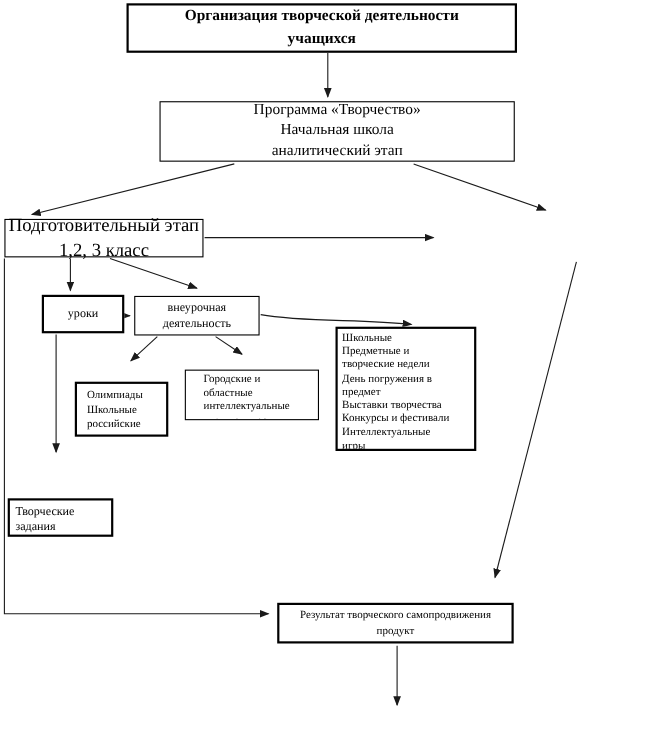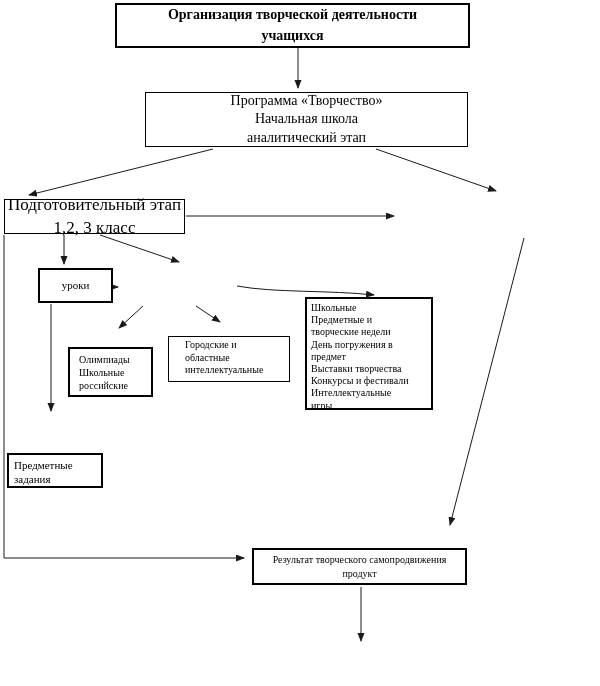--- a/index.html
+++ b/index.html
@@ -61,40 +61,42 @@
   <div id="node-program" class="node center">Программа «Творчество»
 Начальная школа
 аналитический этап</div>
 
   <div id="node-preparatory" class="node center">Подготовительный этап
 1,2, 3 класс</div>
 
 
   <div id="node-lessons" class="node center">уроки</div>
 
+  <div id="node-extracurricular" class="node center">внеурочная
+деятельность</div>
 
   <div id="node-olympiads" class="node">Олимпиады
 Школьные
 российские</div>
 
   <div id="node-city" class="node">Городские и областные
 интеллектуальные
 игры,конкурсы
 фестивали</div>
 
   <div id="node-school-events" class="node">Школьные
 Предметные и
 творческие недели
 День погружения в
 предмет
 Выставки творчества
 Конкурсы и фестивали
 Интеллектуальные
 игры</div>
 
-  <div id="node-creative-tasks" class="node">Предметные
+  <div id="node-creative-tasks" class="node">Творческие
 задания</div>
 
   <div id="node-result" class="node center">Результат творческого самопродвижения
 продукт</div>
 
 
 </div>
 
 </body></html>

